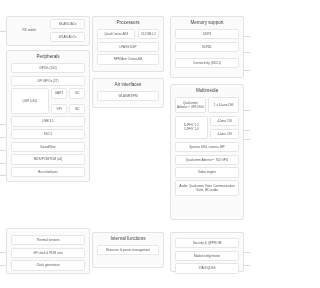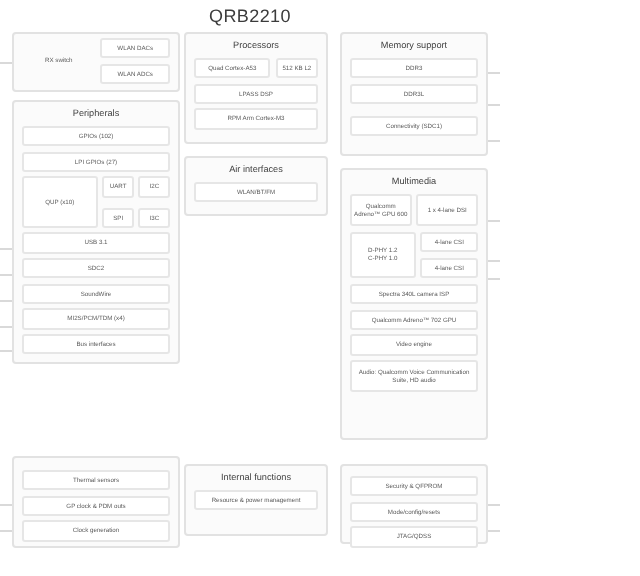--- a/index.html
+++ b/index.html
@@ -71,21 +71,20 @@
   #grp-mm      {left:170px;top:84px;  width:74px;  height:136px;}
   #grp-thermal {left:6px;  top:228px; width:84px;  height:46px;}
   #grp-internal{left:92px; top:232px; width:72px;  height:36px;}
   #grp-sec     {left:170px;top:232px; width:74px;  height:40px;}
 </style>
 </head>
 <body>
 
 <div class="page">
 
-  <div class="title">QRB2210</div>
 
   <div class="wire" style="left:0px;top:31px;width:8px;"></div>
   <div class="wire" style="left:0px;top:124px;width:8px;"></div>
   <div class="wire" style="left:0px;top:137px;width:8px;"></div>
   <div class="wire" style="left:0px;top:150px;width:8px;"></div>
   <div class="wire" style="left:0px;top:163px;width:8px;"></div>
   <div class="wire" style="left:0px;top:175px;width:8px;"></div>
   <div class="wire" style="left:244px;top:36px;width:6px;"></div>
   <div class="wire" style="left:244px;top:52px;width:6px;"></div>
   <div class="wire" style="left:244px;top:70px;width:6px;"></div>

